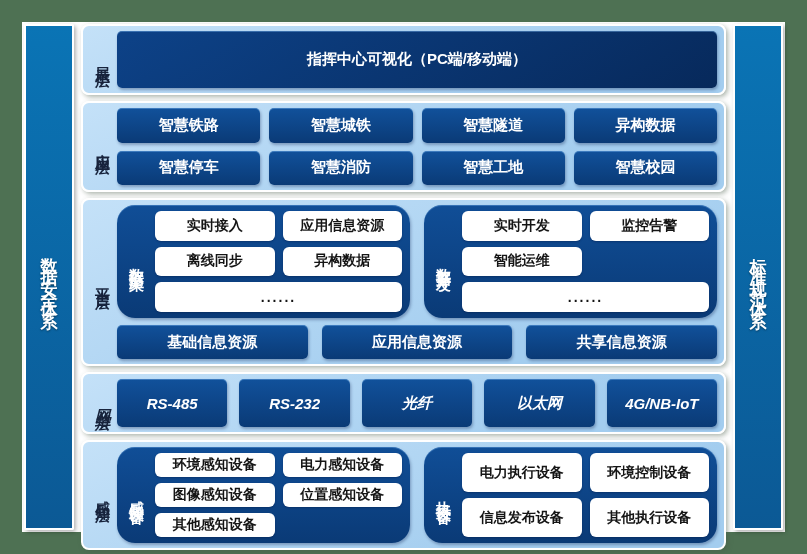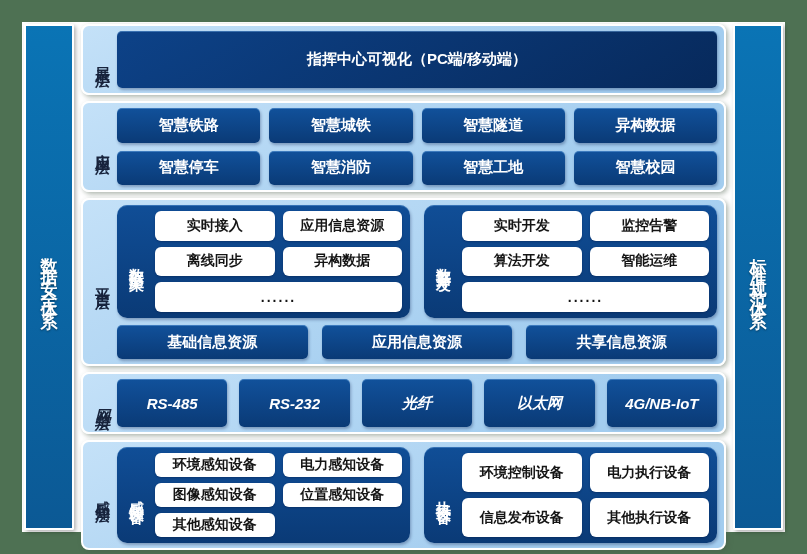--- a/index.html
+++ b/index.html
@@ -60,21 +60,21 @@
     background:linear-gradient(150deg,#0d4288 0%,#07295b 100%);
   }
   .grid4{display:grid;grid-template-columns:repeat(4,1fr);grid-auto-rows:1fr;gap:8px 9px;flex:1;}
   .grid5{display:grid;grid-template-columns:repeat(5,1fr);grid-auto-rows:1fr;gap:12px;flex:1;}
   
   .col{flex-direction:column;gap:7px;}
   .groups{flex:1;display:flex;gap:14px;min-height:0;}
   .group{
     flex:1;background:linear-gradient(180deg,#10berr 0,#0a3a76 100%);
     background:linear-gradient(180deg,#104e97 0%,#0a3a76 100%);
-    border-radius:10px;padding:6px 8px;box-sizing:border-box;
+    border-radius:18px;padding:6px 8px;box-sizing:border-box;
     display:flex;gap:8px;
     box-shadow:inset 0 1px 0 rgba(140,200,255,.3),1px 2px 3px rgba(20,40,90,.35);
   }
   .group-label{
     flex:0 0 22px;
     writing-mode:vertical-rl;text-orientation:upright;
     display:flex;align-items:center;justify-content:center;
     color:#fff;font-size:15px;font-weight:700;letter-spacing:3px;
   }
   .white-grid{flex:1;display:grid;grid-template-columns:1fr 1fr;grid-auto-rows:1fr;gap:6px 8px;}
@@ -132,21 +132,20 @@
               <div class="white">离线同步</div>
               <div class="white">异构数据</div>
               <div class="white span2">......</div>
             </div>
           </div>
           <div class="group">
             <div class="group-label">数据开发</div>
             <div class="white-grid">
               <div class="white">实时开发</div>
               <div class="white">监控告警</div>
-              <div class="white">算法开发</div>
               <div class="white">智能运维</div>
               <div class="white span2">......</div>
             </div>
           </div>
         </div>
         <div class="resources">
           <div class="dark">基础信息资源</div>
           <div class="dark">应用信息资源</div>
           <div class="dark">共享信息资源</div>
         </div>
@@ -174,22 +173,22 @@
               <div class="white">环境感知设备</div>
               <div class="white">电力感知设备</div>
               <div class="white">图像感知设备</div>
               <div class="white">位置感知设备</div>
               <div class="white">其他感知设备</div>
             </div>
           </div>
           <div class="group">
             <div class="group-label">执行设备</div>
             <div class="white-grid">
+              <div class="white">电力执行设备</div>
               <div class="white">环境控制设备</div>
-              <div class="white">电力执行设备</div>
               <div class="white">信息发布设备</div>
               <div class="white">其他执行设备</div>
             </div>
           </div>
         </div>
       </div>
     </section>
 
   </div>
 

